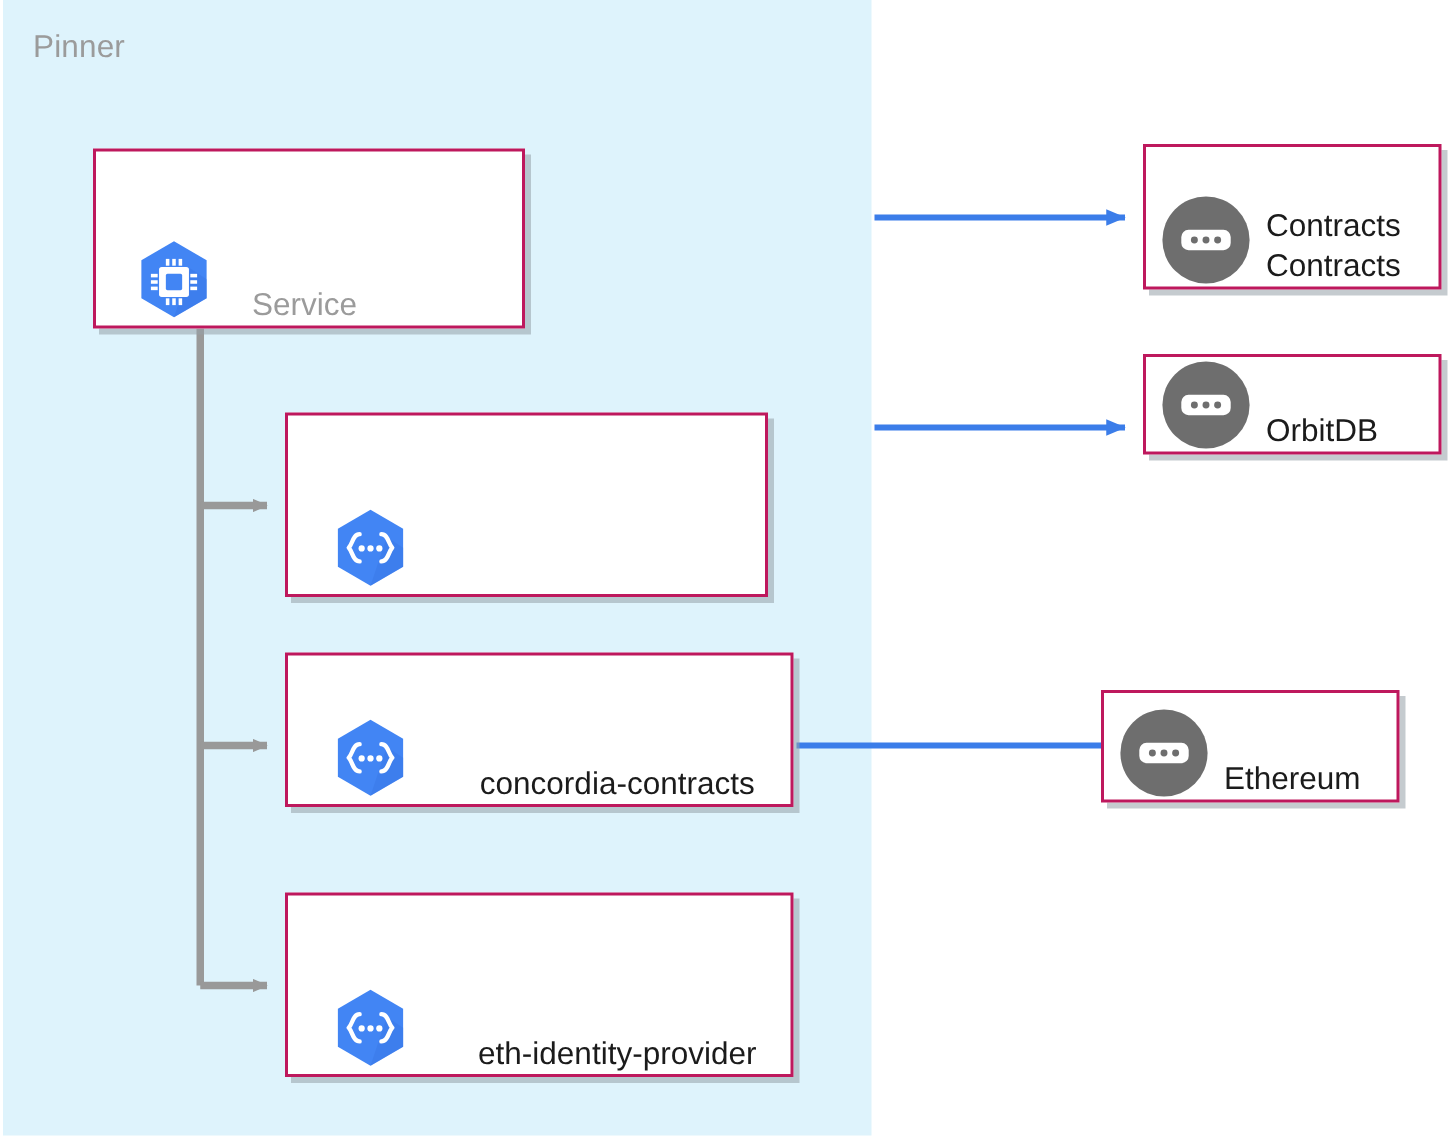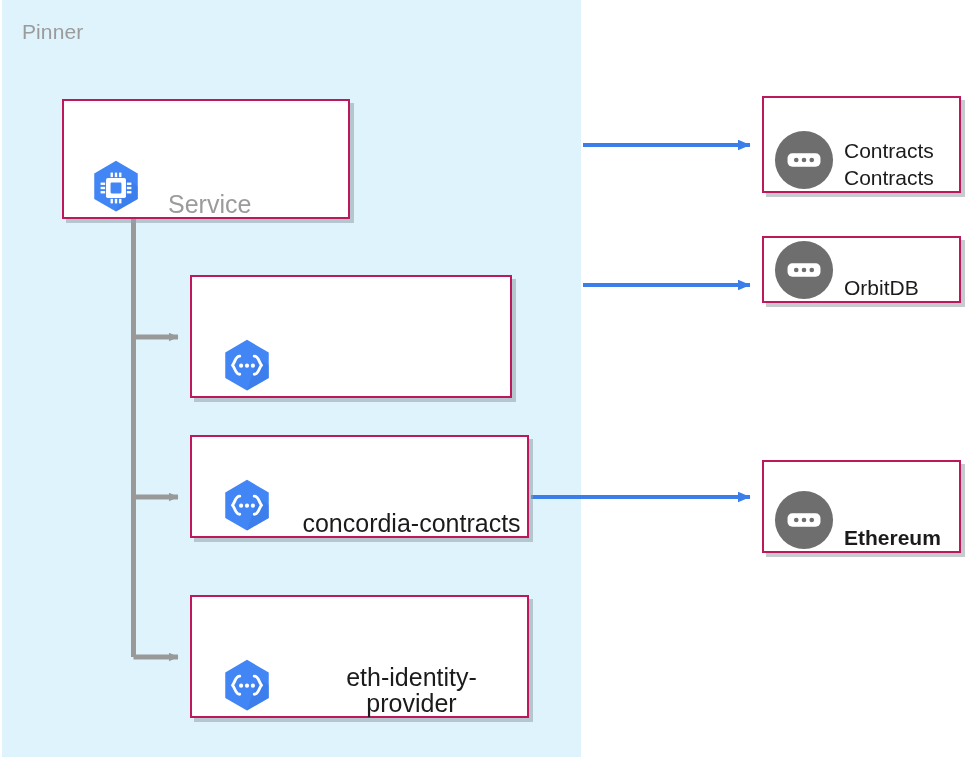--- a/index.html
+++ b/index.html
@@ -52,21 +52,21 @@
   }
   .node .icon-slot {
     flex: 0 0 auto;
     display: flex;
     align-items: center;
     justify-content: center;
   }
   .node .node-label {
     flex: 1 1 auto;
     text-align: center;
-    font-size: 25px;
+    font-size: 21px;
     line-height: 26px;
     color: #1b1b1b;
     padding-right: 6px;
     word-break: normal;
   }
   .node.muted .node-label {
     color: #9b9b9b;
   }
 
   
@@ -77,21 +77,21 @@
   #node-shared    { left: 190px; top: 275px; width: 322px; height: 123px; }
   #node-contracts { left: 190px; top: 435px; width: 339px; height: 103px; }
   #node-eth       { left: 190px; top: 595px; width: 339px; height: 123px; }
   #node-shared .icon-slot,
   #node-contracts .icon-slot,
   #node-eth .icon-slot { width: 110px; }
 
   
   #node-contracts-provider { left: 762px; top: 96px;  width: 199px; height: 97px; }
   #node-orbitdb            { left: 762px; top: 236px; width: 199px; height: 67px; }
-  #node-ethereum           { left: 762px; top: 460px; width: 199px; height: 93px; font-weight: bold; }
+  #node-ethereum           { left: 734px; top: 460px; width: 199px; height: 75px; }
   .node.external .icon-slot { width: 80px; }
   .node.external .node-label {
     text-align: left;
     font-size: 21px;
     line-height: 27px;
   }
 
   
   .hex-icon { display: block; }
 

